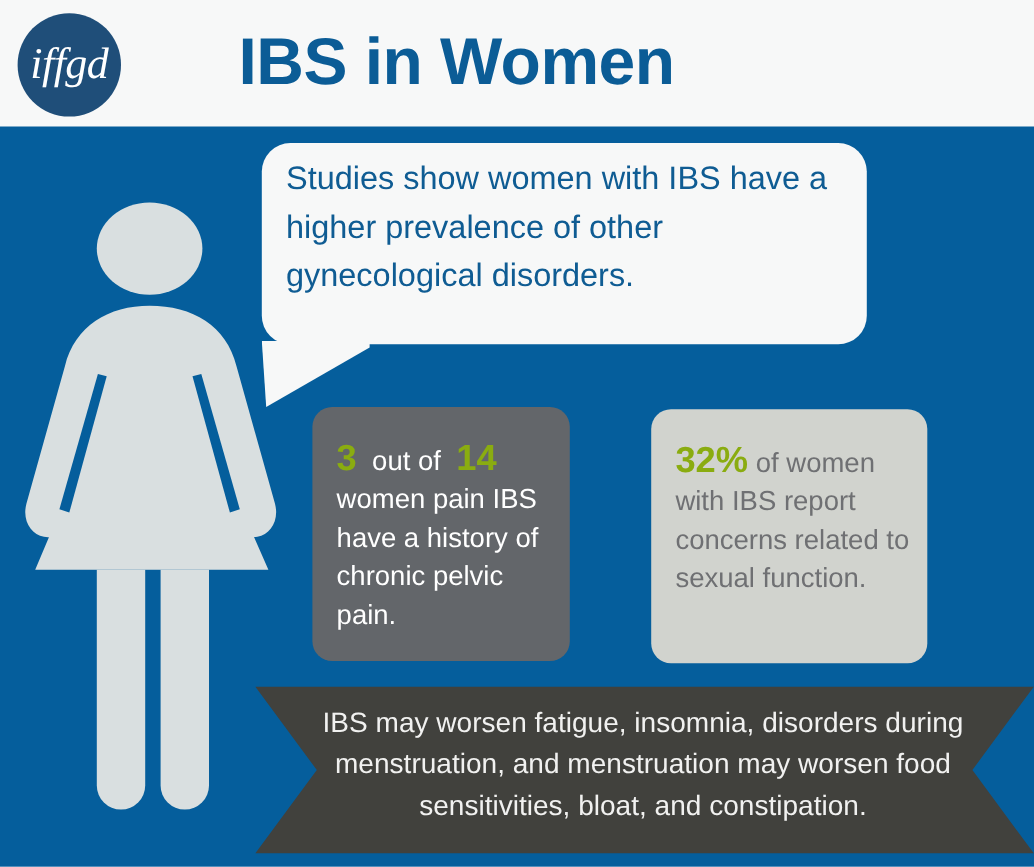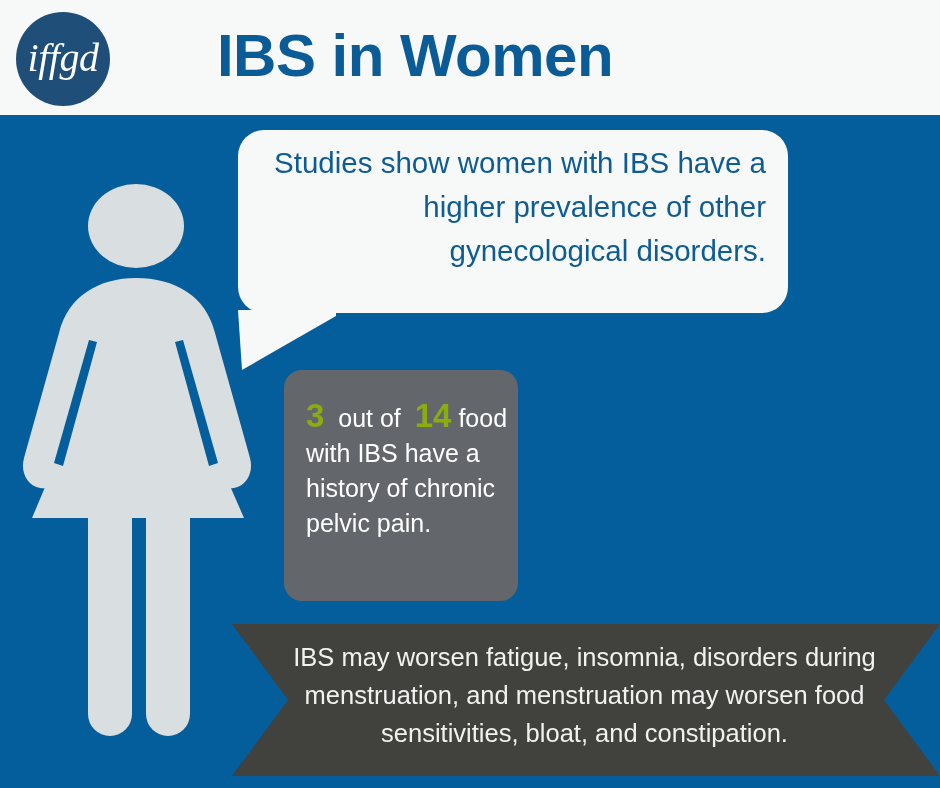--- a/index.html
+++ b/index.html
@@ -57,21 +57,21 @@
   
   #speech-bubble {
     position: absolute; left: 238px; top: 130px;
     width: 550px; height: 183px;
     background: #f7f8f8;
     border-radius: 26px;
   }
   #speech-bubble-text {
     position: absolute; left: 22px; top: 11px;
     width: 506px;
-    text-align: right;
+    text-align: left;
     font-size: 29.5px;
     line-height: 44px;
     color: #0f5c93;
   }
   #speech-bubble-tail {
     position: absolute; left: 238px; top: 310px;
     width: 120px; height: 62px;
   }
 
   
@@ -163,24 +163,30 @@
   </div>
   <svg id="speech-bubble-tail" viewBox="0 0 120 62">
     <path d="M0 0 L 98 0 L 98 6 L 4 60 Z" fill="#f7f8f8"></path>
   </svg>
 
   <div id="stat-card-left" class="stat-card">
     <div id="stat-left-body" class="card-body">
       <span class="bignum">3</span>&nbsp;
       <span>out of</span>&nbsp;
       <span class="bignum">14</span>
-      <span>food with IBS have a history of chronic pelvic pain.</span>
+      <span>women pain IBS have a history of chronic pelvic pain.</span>
     </div>
   </div>
 
+  <div id="stat-card-right" class="stat-card">
+    <div id="stat-right-body" class="card-body">
+      <span class="bignum">32%</span>
+      <span>of women with IBS report concerns related to sexual function.</span>
+    </div>
+  </div>
 
   <div id="bottom-ribbon">
     <svg viewBox="0 0 708 152" preserveAspectRatio="none" width="708" height="152" style="position:absolute;left:0;top:0;">
       <path d="M0 0 L 708 0 L 652 76 L 708 152 L 0 152 L 56 76 Z" fill="#41413d"></path>
     </svg>
     <div id="bottom-ribbon-text">IBS may worsen fatigue, insomnia, disorders during menstruation, and menstruation may worsen food sensitivities, bloat, and constipation.</div>
   </div>
 
 </div>
 

